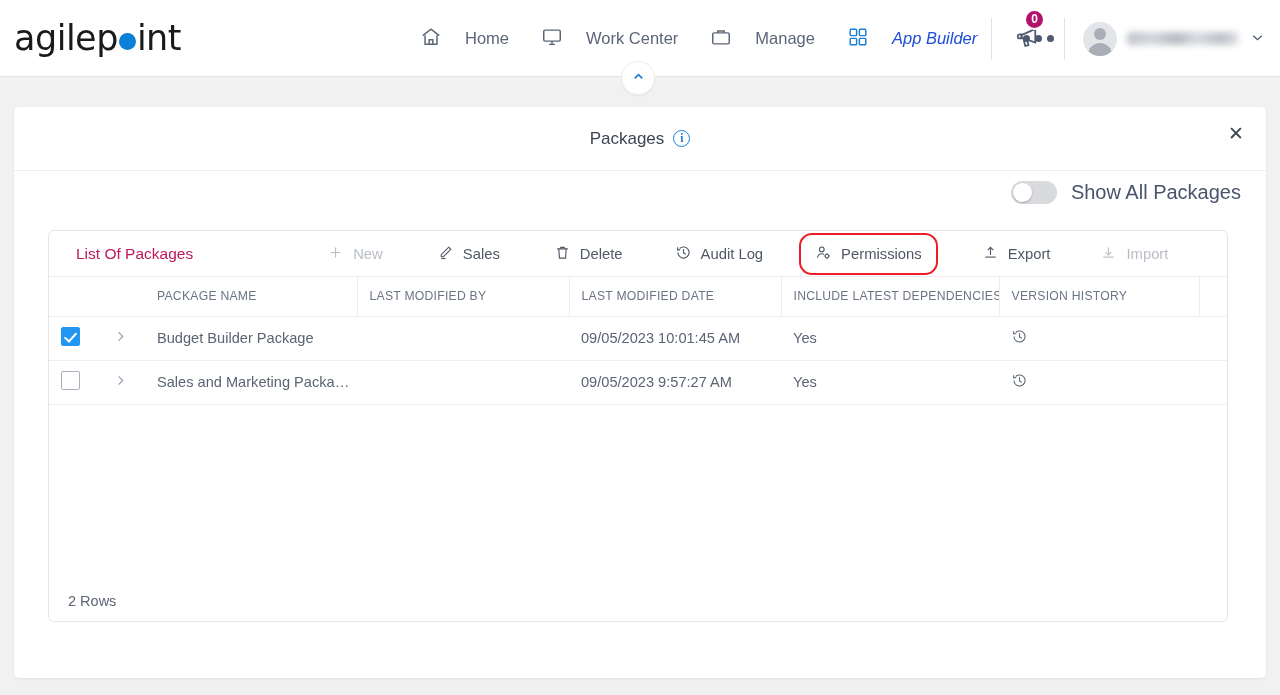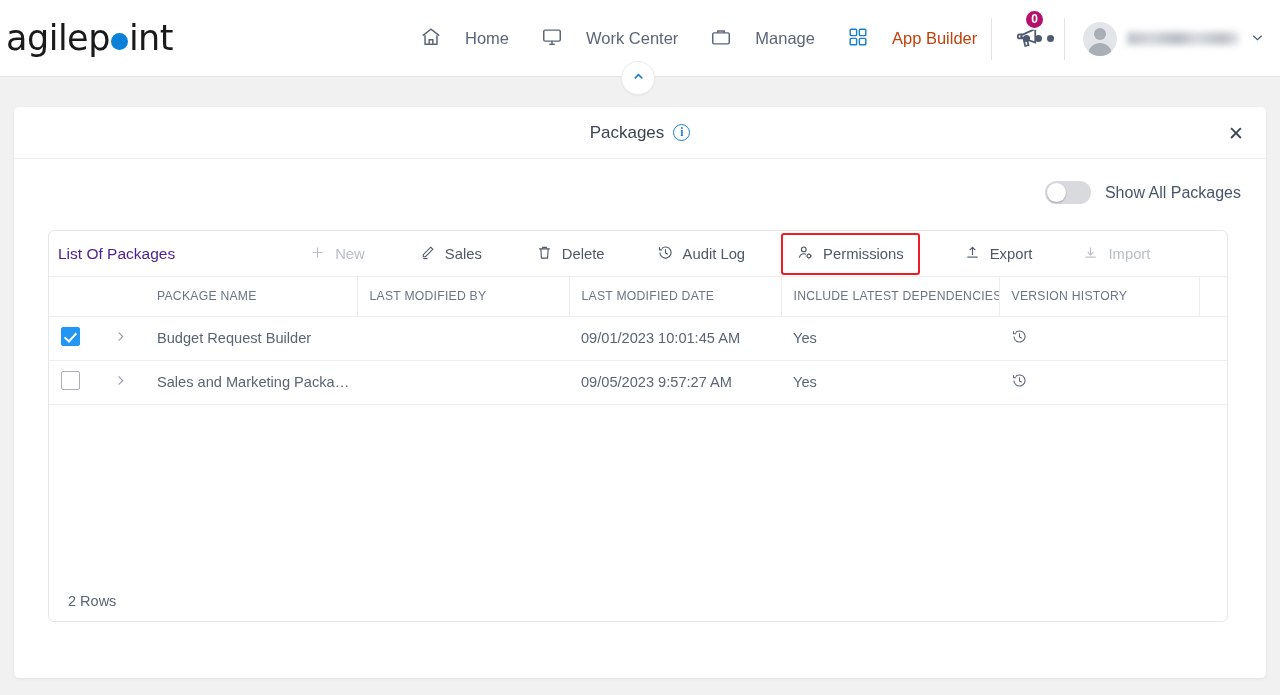--- a/index.html
+++ b/index.html
@@ -11,42 +11,42 @@
   }
 
   
   .topbar {
     position: absolute; left: 0; top: 0;
     width: 1280px; height: 77px;
     background: #ffffff;
     border-bottom: 1px solid #e4e4e4;
   }
   .logo {
-    position: absolute; left: 6px; top: 18px;
+    position: absolute; left: 14px; top: 18px;
     font-size: 35px; letter-spacing: -0.5px;
     color: #1a1a1a; font-weight: 400;
     display: flex; align-items: center;
     font-family: "DejaVu Sans", sans-serif;
   }
   .logo .dot {
     width: 17px; height: 17px; border-radius: 50%;
     background: #0b80d8; display: inline-block;
     margin: 6px 1px 0 1px;
   }
 
   .nav {
     position: absolute; left: 418px; top: 0;
     height: 77px; display: flex; align-items: center; gap: 28px;
   }
   .nav-item {
     display: flex; align-items: center; gap: 23px;
     color: #5c6578; font-size: 16.5px; cursor: pointer;
     padding: 4px 2px;
   }
-  .nav-item.active { color: #c2410c; }
+  .nav-item.active { color: #1d4ed8; font-style: italic; }
   .nav-item.active svg { stroke: #1b7fd4; }
   .nav-item svg { stroke: #5c6578; fill: none; stroke-width: 1.6; }
 
   .nav-dots {
     display: flex; align-items: center; gap: 5px;
     margin-left: 16px; cursor: pointer;
   }
   .nav-dots i { width: 7px; height: 7px; border-radius: 50%; background: #4d5a70; display:block; }
 
   .topright {
@@ -94,21 +94,21 @@
   }
 
   
   .card {
     position: absolute; left: 14px; top: 107px;
     width: 1252px; height: 571px;
     background: #fff; border-radius: 5px;
     box-shadow: 0 1px 3px rgba(0,0,0,.07);
   }
   .card-head {
-    height: 52px; position: relative;
+    height: 64px; position: relative;
     border-bottom: 1px solid #ededed;
     display: flex; align-items: center; justify-content: center;
   }
   .card-title {
     font-size: 17px; color: #3c4453; font-weight: 400;
     display: flex; align-items: center; gap: 9px;
   }
   .info-icon {
     width: 17px; height: 17px; border-radius: 50%;
     border: 1.5px solid #1b7fd4; color: #1b7fd4;
@@ -129,49 +129,49 @@
   }
   .switch {
     width: 46px; height: 23px; border-radius: 13px;
     background: #d8dadd; position: relative; cursor: pointer;
   }
   .switch .knob {
     position: absolute; left: 2px; top: 2px;
     width: 19px; height: 19px; border-radius: 50%;
     background: #fff; box-shadow: 0 1px 2px rgba(0,0,0,.25);
   }
-  .toggle-label { font-size: 16px; color: #49546b; }
+  .toggle-label { font-size: 20px; color: #49546b; }
 
   
   .grid-panel {
     position: absolute; left: 34px; top: 123px;
     width: 1180px; height: 392px;
     border: 1px solid #e6e6e6; border-radius: 6px;
     background: #fff; overflow: hidden;
   }
   .grid-toolbar {
     height: 46px; display: flex; align-items: center;
     border-bottom: 1px solid #ececec; position: relative;
   }
   .grid-title {
-    font-size: 15.5px; color: #4c1d95; margin-left: 9px;
+    font-size: 15.5px; color: #be185d; margin-left: 27px;
     white-space: nowrap;
   }
   .tools { display: flex; align-items: center; margin-left: 122px; }
   .tool {
     display: flex; align-items: center; gap: 9px;
     color: #4f5866; font-size: 14.8px; cursor: pointer;
     padding: 7px 10px; white-space: nowrap;
   }
   .tool svg { stroke: #4f5866; fill: none; stroke-width: 1.6; }
   .tool.disabled { color: #b9bec6; cursor: default; }
   .tool.disabled svg { stroke: #b9bec6; }
   .tool.highlight {
     outline: 2px solid #ee1c25; outline-offset: 0;
-    padding: 9px 14px; border-radius: 1px;
+    padding: 9px 14px; border-radius: 11px;
   }
   .sp-new { margin-left: 2px; }
   .sp-edit { margin-left: 34px; }
   .sp-del { margin-left: 34px; }
   .sp-audit { margin-left: 32px; }
   .sp-perm { margin-left: 28px; }
   .sp-exp { margin-left: 36px; }
   .sp-imp { margin-left: 30px; text-align: center; }
 
   
@@ -457,23 +457,23 @@
           <td>
             <span class="chk on"></span>
           </td>
           <td>
             <span class="expander">
               <svg width="15" height="15" viewBox="0 0 24 24" fill="none" stroke="#96a0b0" stroke-width="1.9">
                   <path d="M9 5.5 15.5 12 9 18.5"></path>
                 </svg>
             </span>
           </td>
-          <td>Budget Request Builder</td>
+          <td>Budget Builder Package</td>
           <td><span class="blurcell"></span></td>
-          <td>09/01/2023 10:01:45 AM</td>
+          <td>09/05/2023 10:01:45 AM</td>
           <td>Yes</td>
           <td>
             <span class="hist">
               <svg width="17" height="17" viewBox="0 0 24 24">
                   <path d="M12 7.5v5l3.2 1.9"></path>
                   <path d="M4.2 12a7.8 7.8 0 1 0 2.4-5.6"></path>
                   <path d="M3.6 4.6v3.6h3.6"></path>
                 </svg>
             </span>
           </td>

